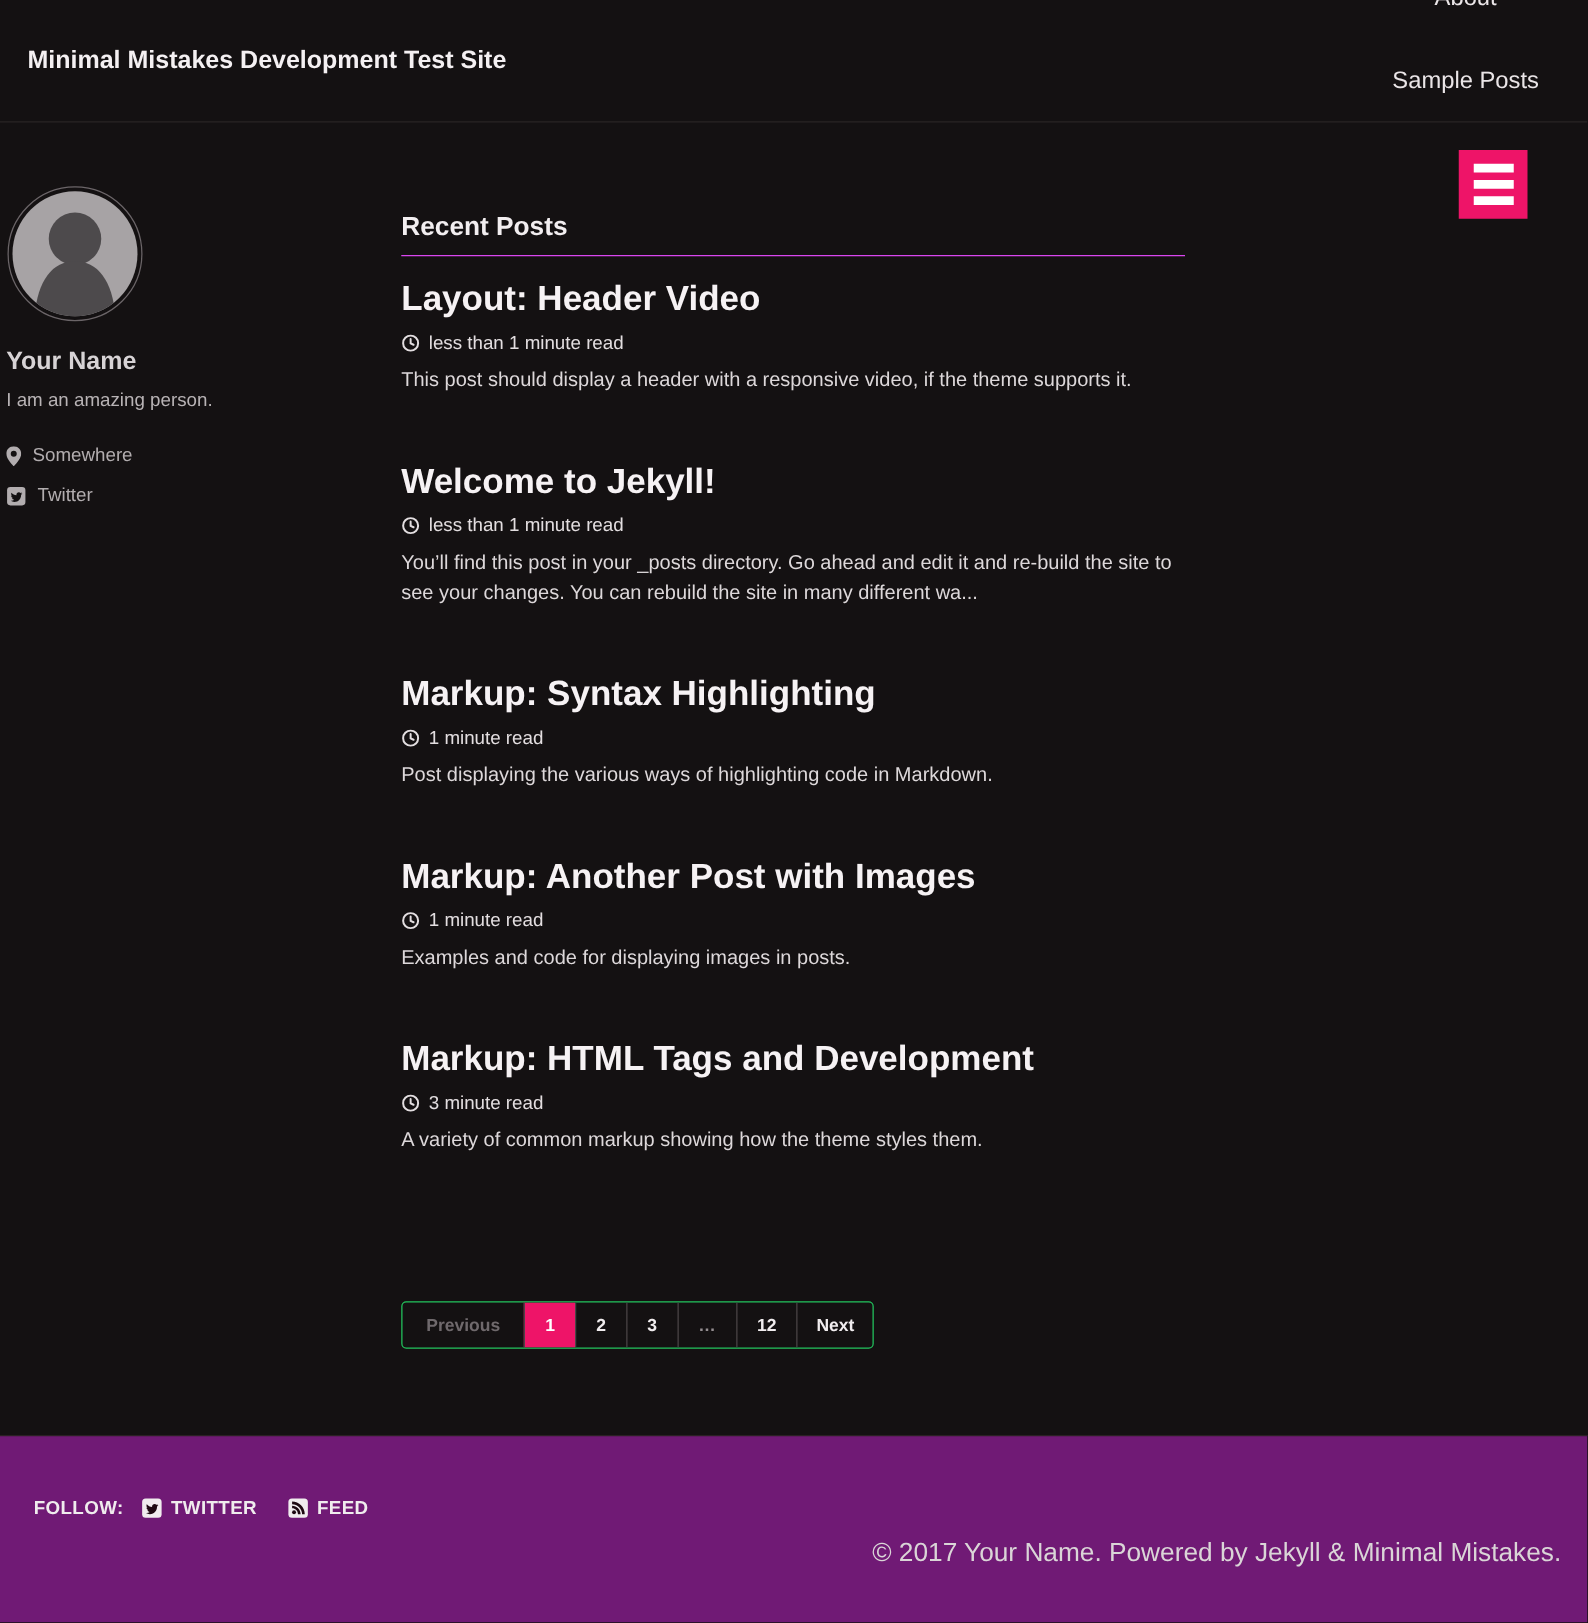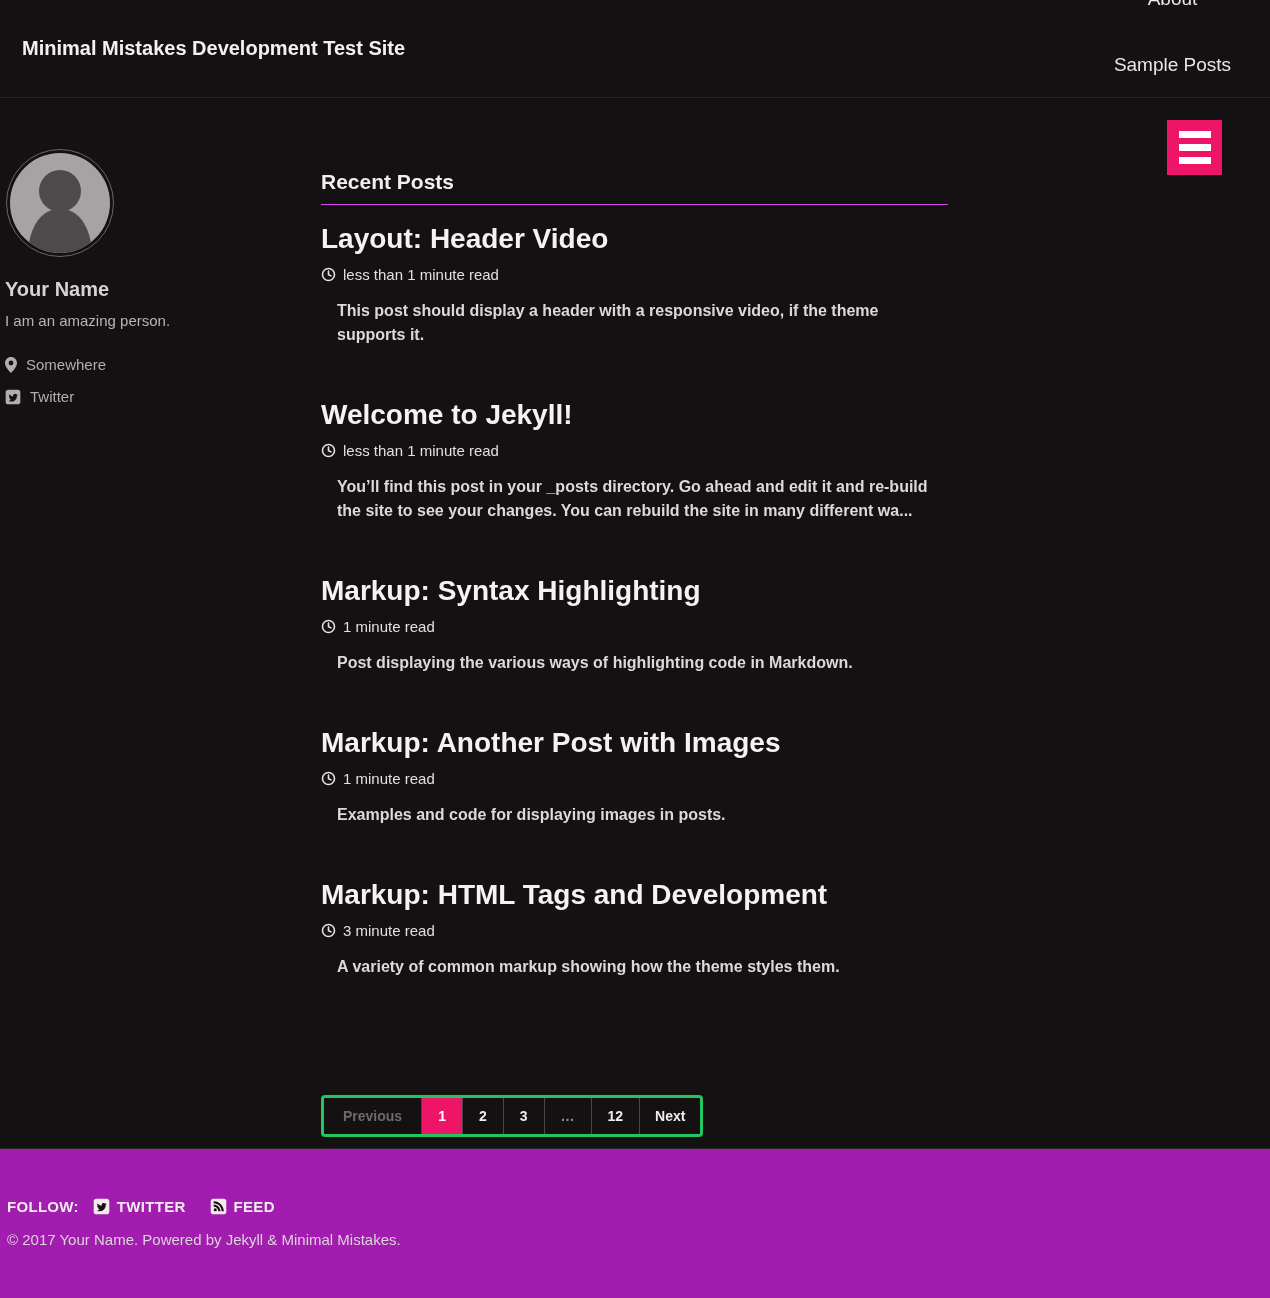--- a/index.html
+++ b/index.html
@@ -124,32 +124,31 @@
   .post-meta {
     display: flex;
     align-items: center;
     gap: 7px;
     font-size: 15px;
     color: #e3dee0;
     margin-bottom: 10px;
     height: 18px;
   }
   .post-excerpt {
-    margin: 16px;
+    margin: 0;
     font-size: 16px;
     line-height: 24px;
     color: #ddd8da;
-    font-weight: bold;
   }
 
   
   .pagination {
     margin-top: 64px;
     display: inline-flex;
-    border: 3px solid #22c55e;
+    border: 1px solid #22c55e;
     border-radius: 4px;
     overflow: hidden;
   }
   .page-item {
     height: 36px;
     line-height: 36px;
     padding: 0 16px;
     font-size: 14px;
     font-weight: bold;
     color: #f1edef;
@@ -161,46 +160,47 @@
   .page-item.disabled { color: #6f696c; cursor: default; }
   .page-item.muted { color: #948e91; cursor: default; }
   .page-item.active { background: #ee1468; color: #ffffff; }
   .page-item.prev { padding: 0 19px; }
   .page-item.next { padding: 0 15px; }
 
   
   .footer {
     flex: 0 0 150px;
     height: 150px;
-    background: #a21caf;
+    background: #701a75;
     border-top: 1px solid #2b2124;
-    padding: 49px 21px 0 7px;
+    padding: 49px 21px 0 27px;
   }
   .follow-row {
     display: flex;
     align-items: center;
     font-size: 15px;
     font-weight: bold;
     color: #f0ecee;
   }
   .follow-label { margin-right: 14px; letter-spacing: 0.3px; }
   .social-link {
     display: flex;
     align-items: center;
     gap: 7px;
     color: #f0ecee;
     margin-right: 24px;
     letter-spacing: 0.3px;
     cursor: pointer;
   }
   .copyright {
     margin-top: 16px;
-    font-size: 15px;
+    font-size: 21px;
     font-weight: 400;
     color: #dad5d7;
+    text-align: right;
   }
 </style>
 </head>
 <body>
 
 <header class="masthead">
   <span class="site-title">Minimal Mistakes Development Test Site</span>
   <nav class="masthead-nav">
     <span class="nav-link">Quick-Start Guide</span>
     <span class="nav-link">About</span>

